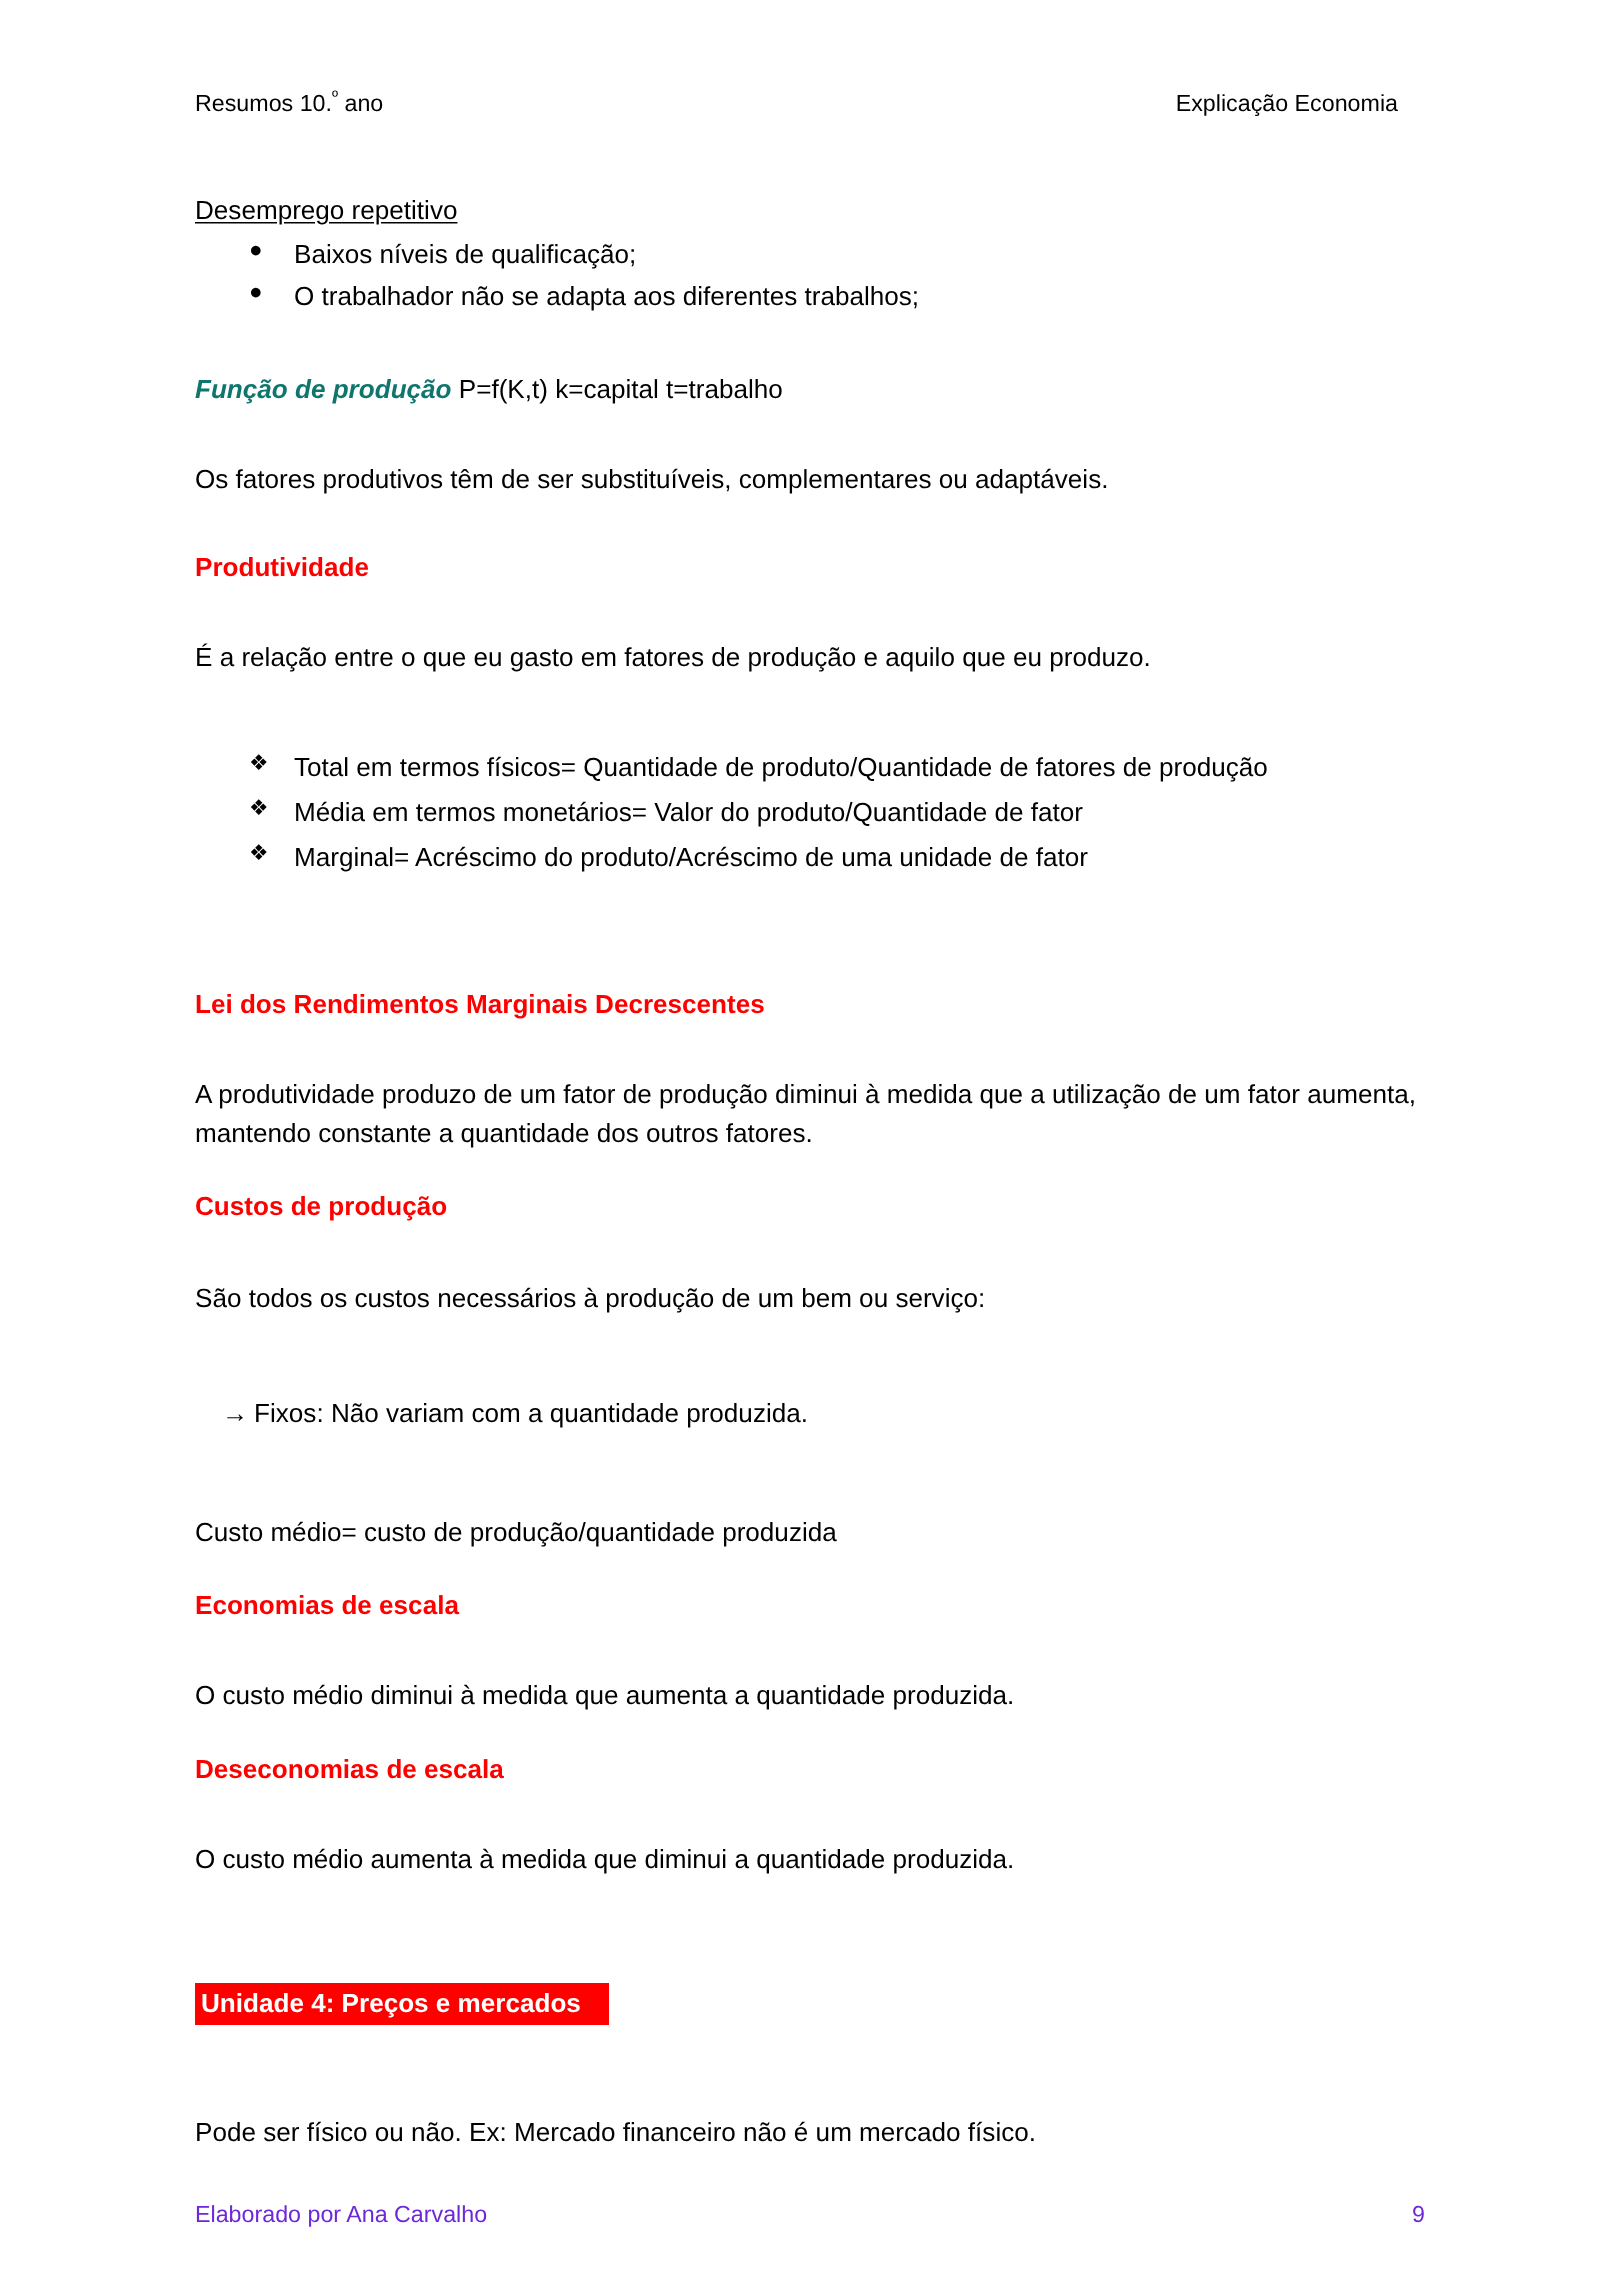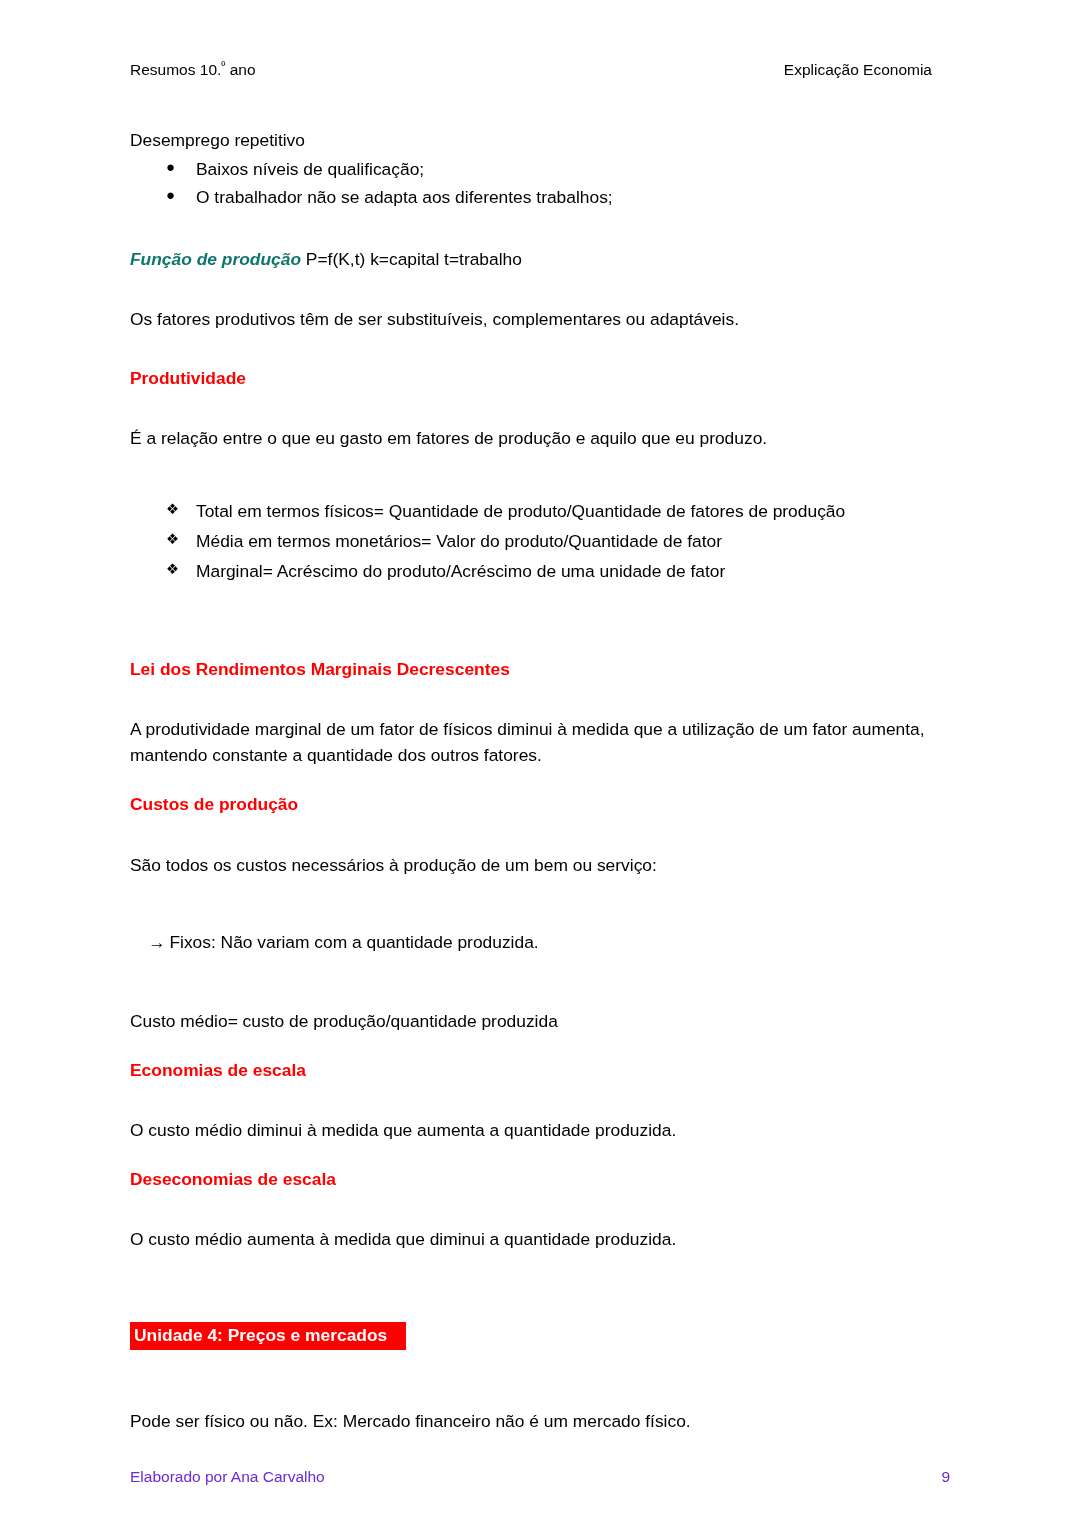--- a/index.html
+++ b/index.html
@@ -52,20 +52,21 @@
     font-size: 17.4px;
     line-height: 1.5;
   }
 
   .block { margin: 0; }
 
   
   .subtitle-underline {
     font-size: 17.4px;
     line-height: 1.45;
+    text-decoration: underline;
     text-underline-offset: 2px;
     margin: 0 0 2px 0;
     font-weight: 400;
   }
 
   
   .heading-red {
     color: #FF0000;
     font-weight: bold;
     font-size: 17.4px;
@@ -224,21 +225,21 @@
       </li>
     </ul>
 
     <div class="gap-xl"></div>
     <div class="gap-md"></div>
 
     <div class="heading-red">Lei dos Rendimentos Marginais Decrescentes</div>
 
     <div class="gap-lg"></div>
 
-    <p class="para">A produtividade marginal de um fator de físicos diminui à medida que a utilização de um fator aumenta, mantendo constante a quantidade dos outros fatores.</p>
+    <p class="para">A produtividade produzo de um fator de produção diminui à medida que a utilização de um fator aumenta, mantendo constante a quantidade dos outros fatores.</p>
 
     <div class="gap-md"></div>
 
     <div class="heading-red">Custos de produção</div>
 
     <div class="gap-lg"></div>
 
     <p class="para">São todos os custos necessários à produção de um bem ou serviço:</p>
 
     <div class="gap-lg"></div>

